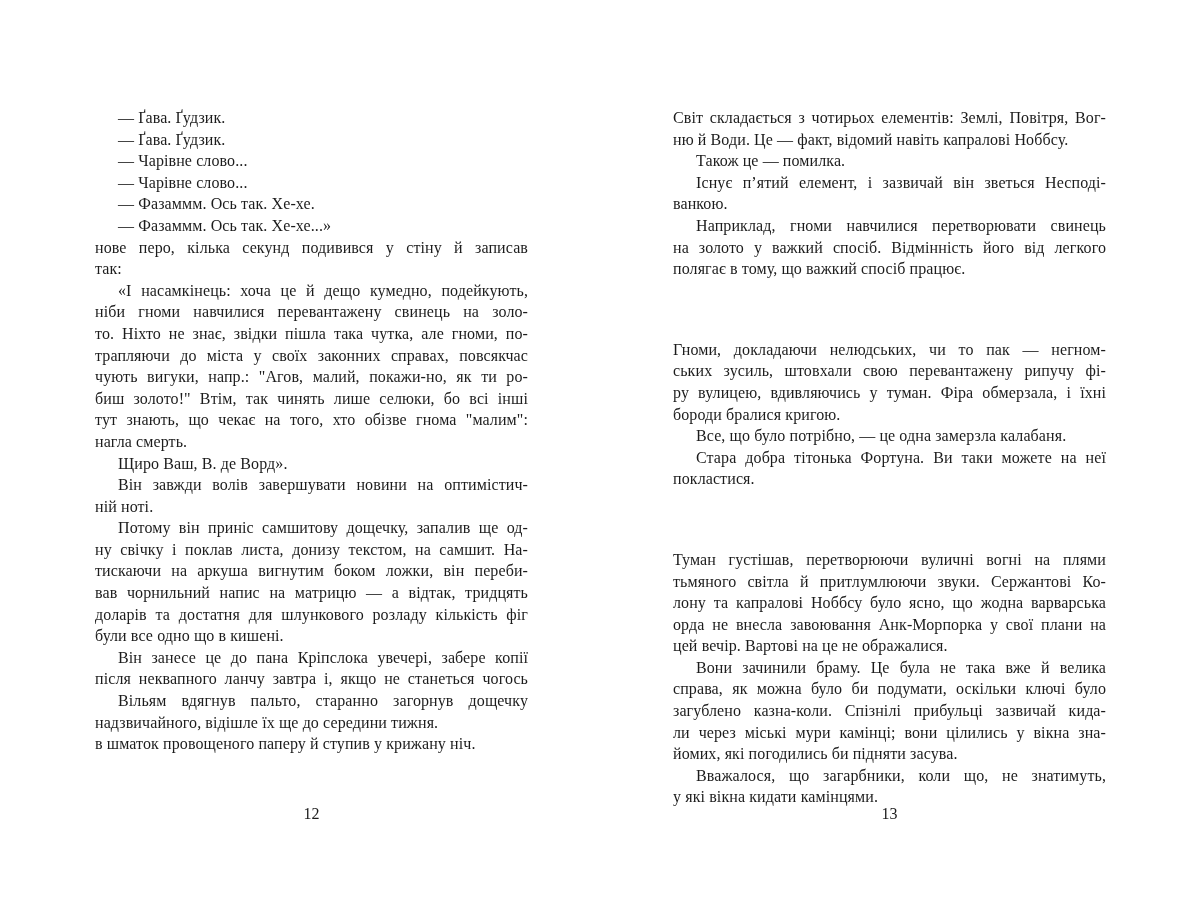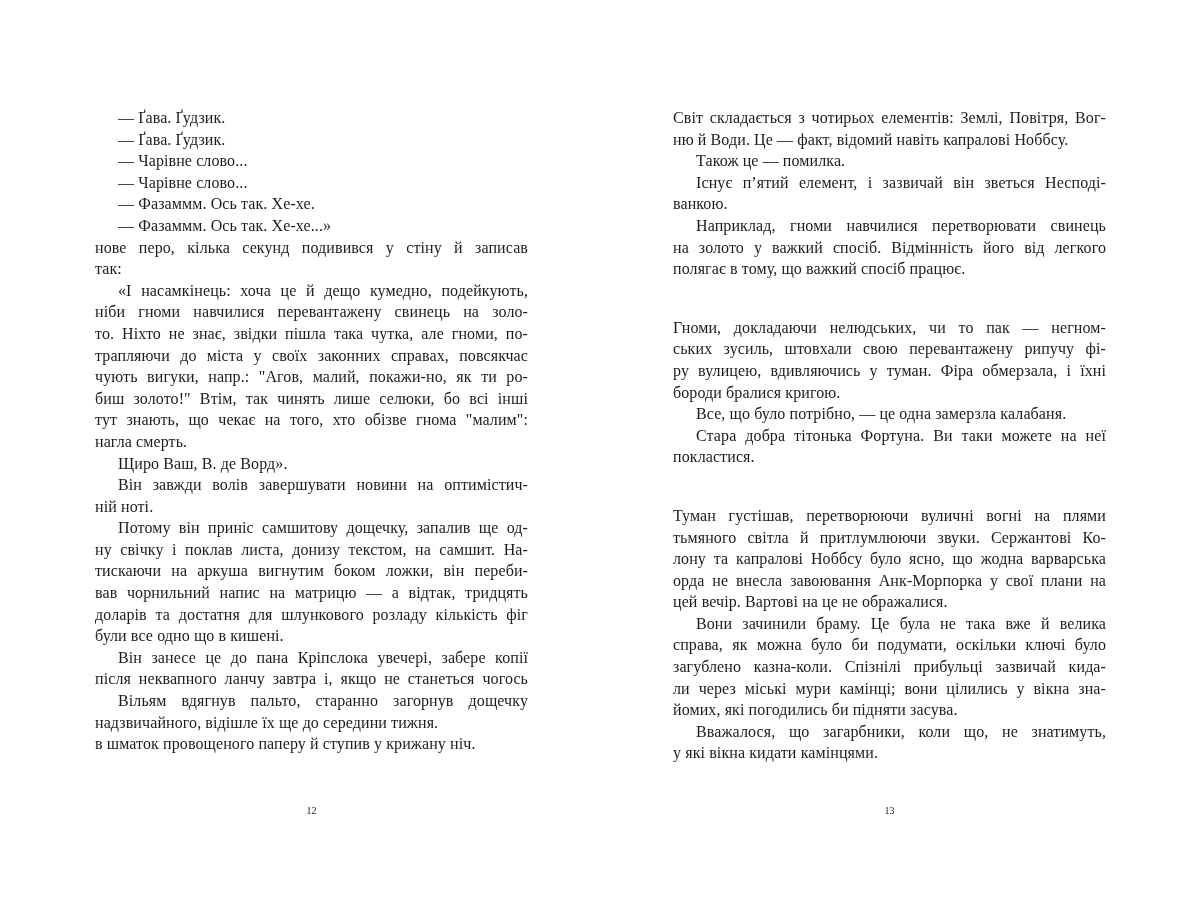--- a/index.html
+++ b/index.html
@@ -41,29 +41,29 @@
     text-align-last: justify;
     font-family: Liberation Serif, serif;
   }
   .line.last {
     text-align-last: left;
   }
   .line.indent {
     text-indent: 23px;
   }
   .line.gap-before {
-    margin-top: 37px;
+    margin-top: 59px;
   }
 
   .page-num {
     position: absolute;
     top: 805px;
     width: 433px;
     text-align: center;
-    font-size: 10px;
+    font-size: 16px;
     color: #1c1c1c;
   }
   #page-left  .page-num { left: 95px; }
   #page-right .page-num { left: 73px; }
 </style>
 </head>
 <body>
 
 <div>
 

